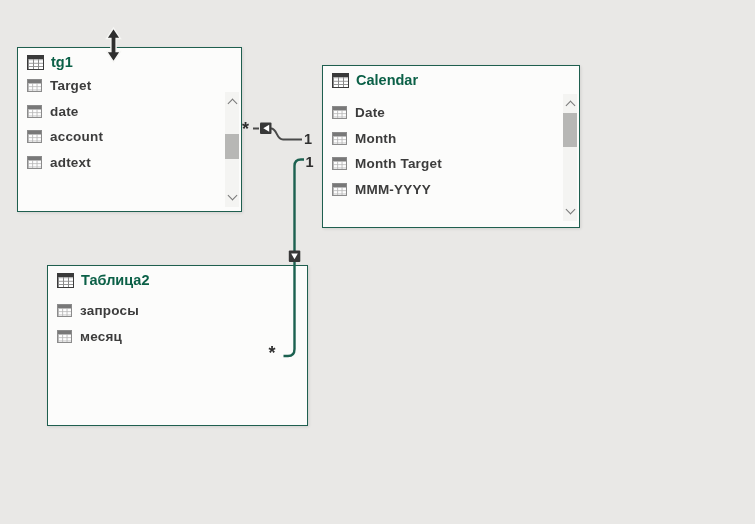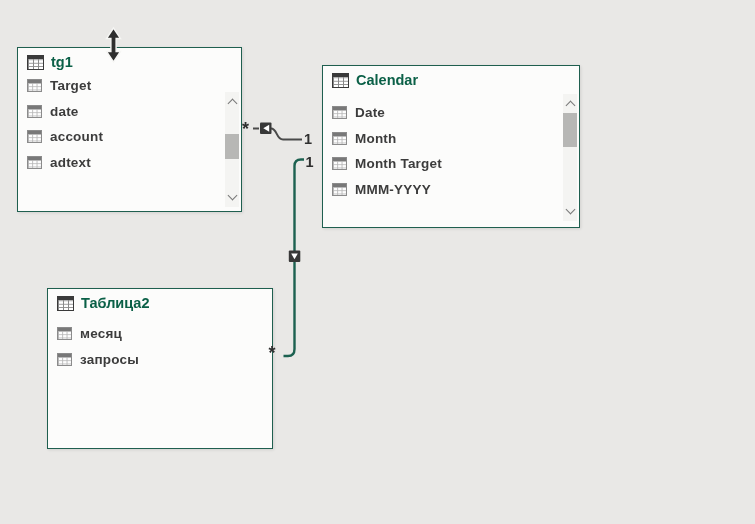--- a/index.html
+++ b/index.html
@@ -9,21 +9,21 @@
     font-family:"Liberation Sans",sans-serif;
   }
   
   .card{
     position:absolute;box-sizing:border-box;
     background:#fcfcfb;border:1.6px solid #1f5f4f;
     box-shadow:1px 1px 3px rgba(0,0,0,0.10);
   }
   .card-tg1{left:17px;top:47px;width:225px;height:165px}
   .card-cal{left:322px;top:65px;width:258px;height:163px}
-  .card-t2 {left:47px;top:288px;width:226px;height:161px}
+  .card-t2 {left:47px;top:265px;width:261px;height:161px}
 
   .card-h{display:flex;align-items:center;gap:7px;padding:6px 0 0 9px}
   .t-name{font-weight:bold;font-size:14.5px;color:#0b6047}
 
   .fields{position:absolute;left:0;right:0;bottom:1px;overflow:hidden}
   .card-tg1 .fields{top:25px}
   .card-cal .fields{top:34px}
   .card-t2  .fields{top:32px}
   .field{height:25.5px;display:flex;align-items:center;gap:8px;padding-left:9px}
   .f-name{font-weight:bold;font-size:13.5px;color:#3c3c3c;letter-spacing:.2px;white-space:nowrap}
@@ -136,26 +136,26 @@
 
 <section class="card card-t2">
   <header class="card-h">
     <span class="t-icon"></span>
     <span class="t-name">Таблица2</span>
   </header>
   <div class="fields">
 
       <div class="field">
         <span class="f-icon"></span>
-        <span class="f-name">месяц</span>
+        <span class="f-name">запросы</span>
       </div>
 
       <div class="field">
         <span class="f-icon"></span>
-        <span class="f-name">запросы</span>
+        <span class="f-name">месяц</span>
       </div>
     </div>
 </section>
 
 <svg class="rel-layer" width="755" height="524" viewBox="0 0 755 524">
 
   <g>
     <path d="M 253 128.5 L 259 128.5" stroke="#4a4a4a" stroke-width="2" fill="none"></path>
     <path d="M 271 128.5 C 277.5 128.5 276 139.5 283 139.5 L 302 139.5" stroke="#4a4a4a" stroke-width="2" fill="none"></path>
     <rect x="260" y="122.5" width="11.5" height="11.5" rx="1" fill="#383838"></rect>

